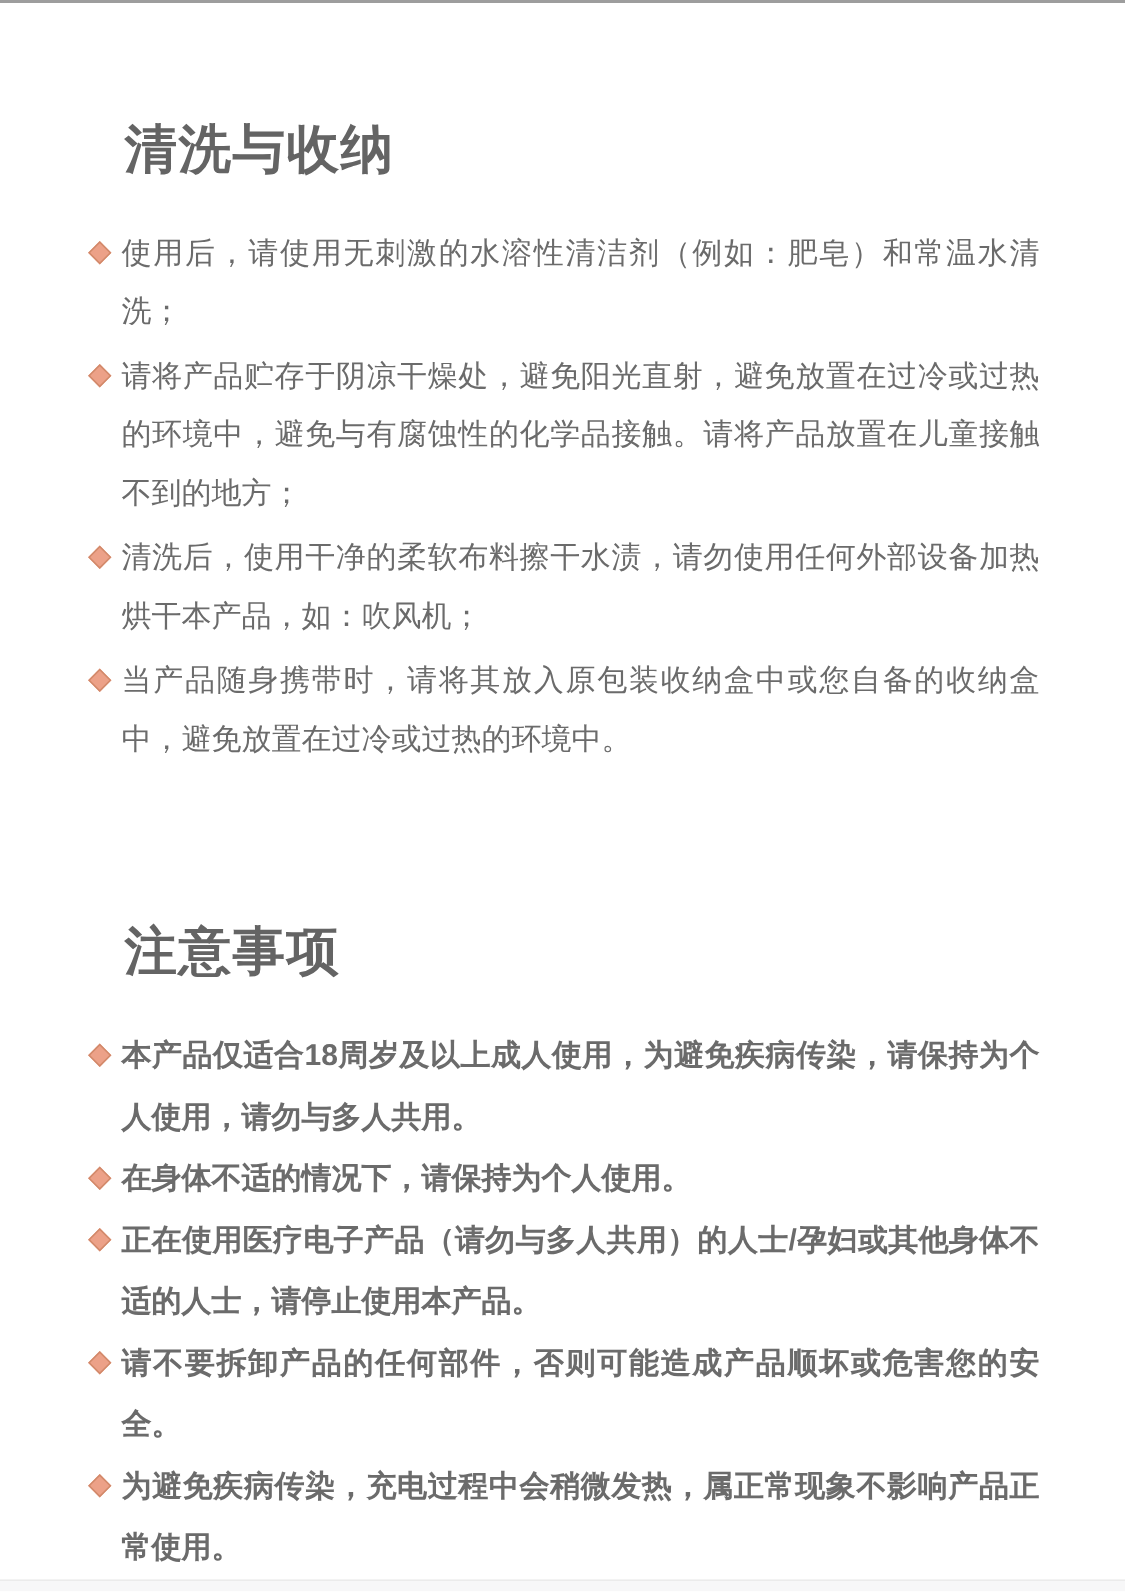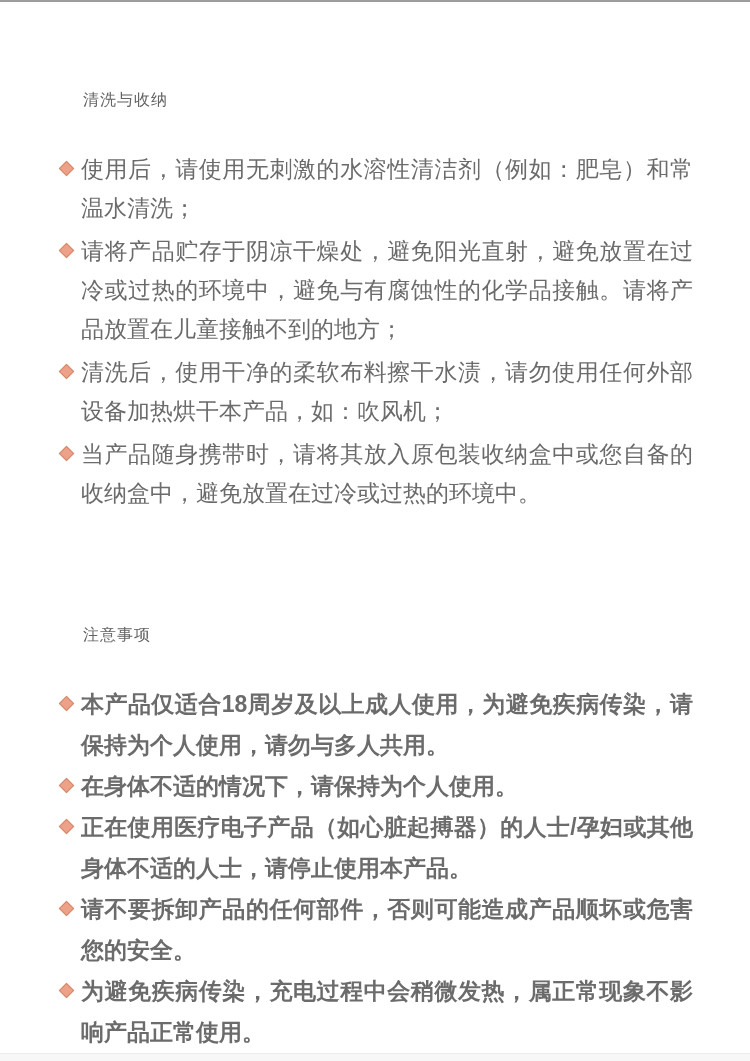--- a/index.html
+++ b/index.html
@@ -18,33 +18,33 @@
   .top-rule {
     position: absolute;
     top: 0;
     left: 0;
     width: 750px;
     height: 2px;
     background: #9d9d9d;
   }
   .sec-title {
     margin: 0 0 0 83px;
-    font-size: 16px;
-    font-weight: 400;
+    font-size: 35px;
+    font-weight: 700;
     color: #646464;
     line-height: 28px;
     letter-spacing: 1px;
   }
   .sec1 .sec-title { padding-top: 86px; }
   .sec2 .sec-title { padding-top: 104px; }
   .bullets {
     list-style: none;
     margin: 36px 57px 0 60px;
     padding: 0;
-    font-size: 23px;
+    font-size: 20px;
     color: #6b6b6b;
     text-align: justify;
   }
   .sec2 .bullets { margin-top: 35px; }
   .bullets li {
     position: relative;
     padding-left: 21px;
   }
   .sec1 .bullets li {
     line-height: 39px;
@@ -112,21 +112,21 @@
       <li>
         <span class="dia"></span>
         <span>本产品仅适合18周岁及以上成人使用，为避免疾病传染，请保持为个人使用，请勿与多人共用。</span>
       </li>
       <li>
         <span class="dia"></span>
         <span>在身体不适的情况下，请保持为个人使用。</span>
       </li>
       <li>
         <span class="dia"></span>
-        <span>正在使用医疗电子产品（如心脏起搏器）的人士/孕妇或其他身体不适的人士，请停止使用本产品。</span>
+        <span>正在使用医疗电子产品（请勿与多人共用）的人士/孕妇或其他身体不适的人士，请停止使用本产品。</span>
       </li>
       <li>
         <span class="dia"></span>
         <span>请不要拆卸产品的任何部件，否则可能造成产品顺坏或危害您的安全。</span>
       </li>
       <li>
         <span class="dia"></span>
         <span>为避免疾病传染，充电过程中会稍微发热，属正常现象不影响产品正常使用。</span>
       </li>
     </ul>

